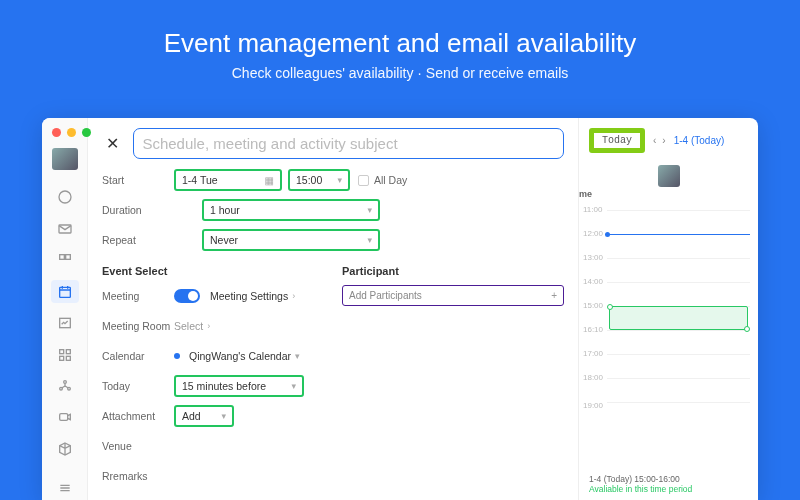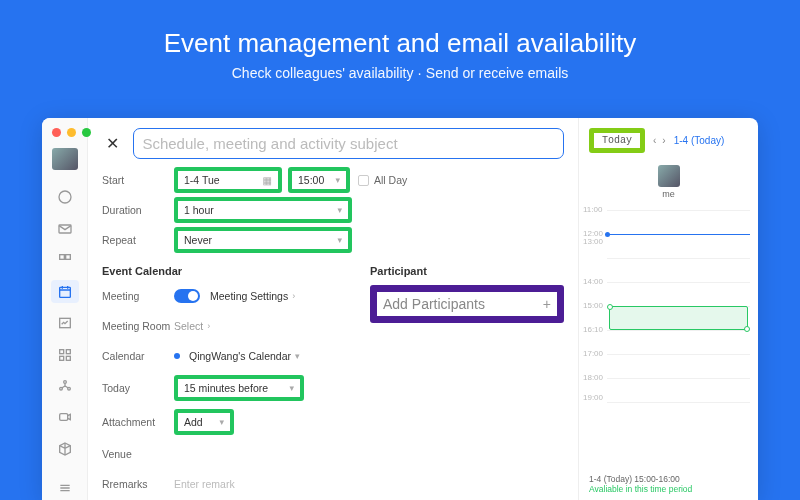--- a/index.html
+++ b/index.html
@@ -19,45 +19,45 @@
 .sidebar .nav-item.active { background: #e8f0fe; color: #2673f0; }
 .sidebar .nav-item svg { width: 16px; height: 16px; }
 .sidebar .spacer { flex: 1; }
 .form-area { flex: 1; padding: 10px 14px 0 14px; font-size: 11px; color: #333; display: flex; flex-direction: column; }
 .top-row { display: flex; align-items: center; gap: 10px; margin-bottom: 10px; }
 .close-x { font-size: 16px; cursor: pointer; color: #333; padding: 2px 4px; }
 .subject-input { flex: 1; border: 1px solid #2673f0; border-radius: 7px; padding: 6px 8px; font-size: 15px; outline: none; color: #333; }
 .subject-input::placeholder { color: #bbb; }
 .row { display: flex; align-items: center; margin-bottom: 8px; min-height: 22px; }
 .label { width: 72px; color: #666; font-size: 10.5px; }
-.field { border: 4px solid #22c55e; border-radius: 3px; padding: 3px 6px; font-size: 10.5px; color: #333; background: #fff; display: flex; align-items: center; justify-content: space-between; cursor: pointer; }
+.field { border: 2px solid #22c55e; border-radius: 3px; padding: 3px 6px; font-size: 10.5px; color: #333; background: #fff; display: flex; align-items: center; justify-content: space-between; cursor: pointer; }
 .field .chev { color: #aaa; font-size: 9px; }
 .date-field { width: 108px; margin-right: 6px; }
 .time-field { width: 62px; margin-right: 8px; }
-.wide-field { width: 178px; }
+.wide-field { width: 178px; margin-left: 28px; }
 .checkbox { width: 11px; height: 11px; border: 1px solid #ccc; border-radius: 2px; margin-right: 5px; cursor: pointer; }
 .section-title { font-size: 11px; font-weight: 600; color: #333; margin: 6px 0 8px; }
 .two-col { display: flex; gap: 18px; }
 .col { flex: 1; }
 .toggle { width: 26px; height: 14px; background: #2673f0; border-radius: 7px; position: relative; cursor: pointer; margin-right: 10px; }
 .toggle::after { content: ''; position: absolute; width: 10px; height: 10px; background: #fff; border-radius: 50%; top: 2px; right: 2px; }
 .link-text { color: #333; font-size: 10.5px; cursor: pointer; display: flex; align-items: center; gap: 4px; }
 .link-text .chev { color: #aaa; font-size: 9px; }
 .dot-blue { width: 6px; height: 6px; background: #2673f0; border-radius: 50%; margin-right: 5px; }
 .text-input { border: none; border-bottom: 1px solid transparent; padding: 3px 0; font-size: 10.5px; width: 178px; outline: none; color: #333; }
 .text-input::placeholder { color: #bbb; }
-.add-part { border: 7px solid #4c1d95; border-radius: 3px; padding: 4px 6px; font-size: 14px; width: 100%; display: flex; justify-content: space-between; align-items: center; cursor: pointer; color: #888; }
+.add-part { border: 1px solid #4c1d95; border-radius: 3px; padding: 4px 6px; font-size: 10px; width: 100%; display: flex; justify-content: space-between; align-items: center; cursor: pointer; color: #888; }
 .save-btn { background: #2673f0; color: #fff; border: none; border-radius: 3px; padding: 6px 0; font-size: 11px; width: 160px; margin: 6px auto 0; cursor: pointer; display: block; }
 .right-panel { width: 180px; border-left: 1px solid #eee; padding: 10px 0 0; font-size: 10px; position: relative; }
 .rp-header { display: flex; align-items: center; gap: 8px; padding: 0 10px 8px; }
 .today-btn { border: 5px solid #84cc16; border-radius: 3px; padding: 2px 8px; font-size: 10px; cursor: pointer; color: #555; font-family: Liberation Mono, monospace; }
 .nav-arrows { display: flex; gap: 6px; color: #888; }
 .nav-arrows span { cursor: pointer; }
 .date-label { color: #2673f0; font-weight: 400; }
-.rp-person { text-align: center; margin: 4px 0 6px; }
+.rp-person { margin: 4px 0 6px; font-weight: bold; }
 .rp-person .av { width: 22px; height: 22px; border-radius: 3px; background: linear-gradient(135deg,#8aa,#556); margin: 0 auto 2px; }
 .rp-person .name { font-size: 9px; color: #666; }
 .timeline { position: relative; padding-left: 30px; height: 230px; }
 .hour { position: absolute; left: 4px; font-size: 8px; color: #bbb; }
 .hour-line { position: absolute; left: 28px; right: 8px; height: 1px; background: #f0f0f0; }
 .now-line { position: absolute; left: 28px; right: 8px; height: 1px; background: #2673f0; }
 .now-dot { position: absolute; width: 5px; height: 5px; background: #2673f0; border-radius: 50%; left: 26px; transform: translateY(-2px); }
 .event-block { position: absolute; left: 30px; right: 10px; background: rgba(40,200,100,0.12); border: 1px solid #28c864; border-radius: 2px; }
 .event-block .handle { position: absolute; width: 6px; height: 6px; background: #fff; border: 1px solid #28c864; border-radius: 50%; }
 .event-block .h1 { top: -3px; left: -3px; }
@@ -179,21 +179,21 @@
     <div class="row">
       <div class="label">Repeat</div>
       <div class="field wide-field">
           <span>Never</span>
           <span class="chev">▾</span>
         </div>
     </div>
 
     <div class="two-col">
       <div class="col">
-        <div class="section-title">Event Calendar</div>
+        <div class="section-title">Event Select</div>
         <div class="row">
           <div class="label">Meeting</div>
           <div class="toggle"></div>
           <span class="link-text">
               <span>Meeting Settings</span>
               <span class="chev">›</span>
             </span>
         </div>
         <div class="row">
           <div class="label">Meeting Room</div>
@@ -222,21 +222,20 @@
           <div class="field" style="width:60px">
               <span>Add</span>
               <span class="chev">▾</span>
             </div>
         </div>
         <div class="row">
           <div class="label">Venue</div>
         </div>
         <div class="row">
           <div class="label">Rremarks</div>
-          <input class="text-input" placeholder="Enter remark" style="">
         </div>
       </div>
 
       <div class="col">
         <div class="section-title">Participant</div>
         <div class="add-part">
             <span>Add Participants</span>
             <span style="color:#999">+</span>
           </div>
       </div>
@@ -257,33 +256,33 @@
     <div class="rp-person">
       <div class="av"></div>
       <div class="name">me</div>
     </div>
     <div class="timeline">
       <div class="hour" style="top:0">11:00</div>
       <div class="hour-line" style="top:5px"></div>
       <div class="hour" style="top:24px">12:00</div>
       <div class="now-line" style="top:29px"></div>
         <div class="now-dot" style="top:29px"></div>
-      <div class="hour" style="top:32px">13:00</div>
+      <div class="hour" style="top:48px">13:00</div>
       <div class="hour-line" style="top:53px"></div>
       <div class="hour" style="top:72px">14:00</div>
       <div class="hour-line" style="top:77px"></div>
       <div class="hour" style="top:96px">15:00</div>
       <div class="hour-line" style="top:101px"></div>
       <div class="hour" style="top:120px">16:10</div>
       <div class="hour-line" style="top:125px"></div>
       <div class="hour" style="top:144px">17:00</div>
       <div class="hour-line" style="top:149px"></div>
       <div class="hour" style="top:168px">18:00</div>
       <div class="hour-line" style="top:173px"></div>
-      <div class="hour" style="top:188px">19:00</div>
+      <div class="hour" style="top:196px">19:00</div>
       <div class="hour-line" style="top:197px"></div>
       <div class="event-block" style="top:101px;height:24px">
         <span class="handle h1"></span>
         <span class="handle h2"></span>
       </div>
     </div>
     <div class="rp-footer">
       <div class="t1">1-4 (Today)  15:00-16:00</div>
       <div class="t2">Avaliable in this time period</div>
     </div>

